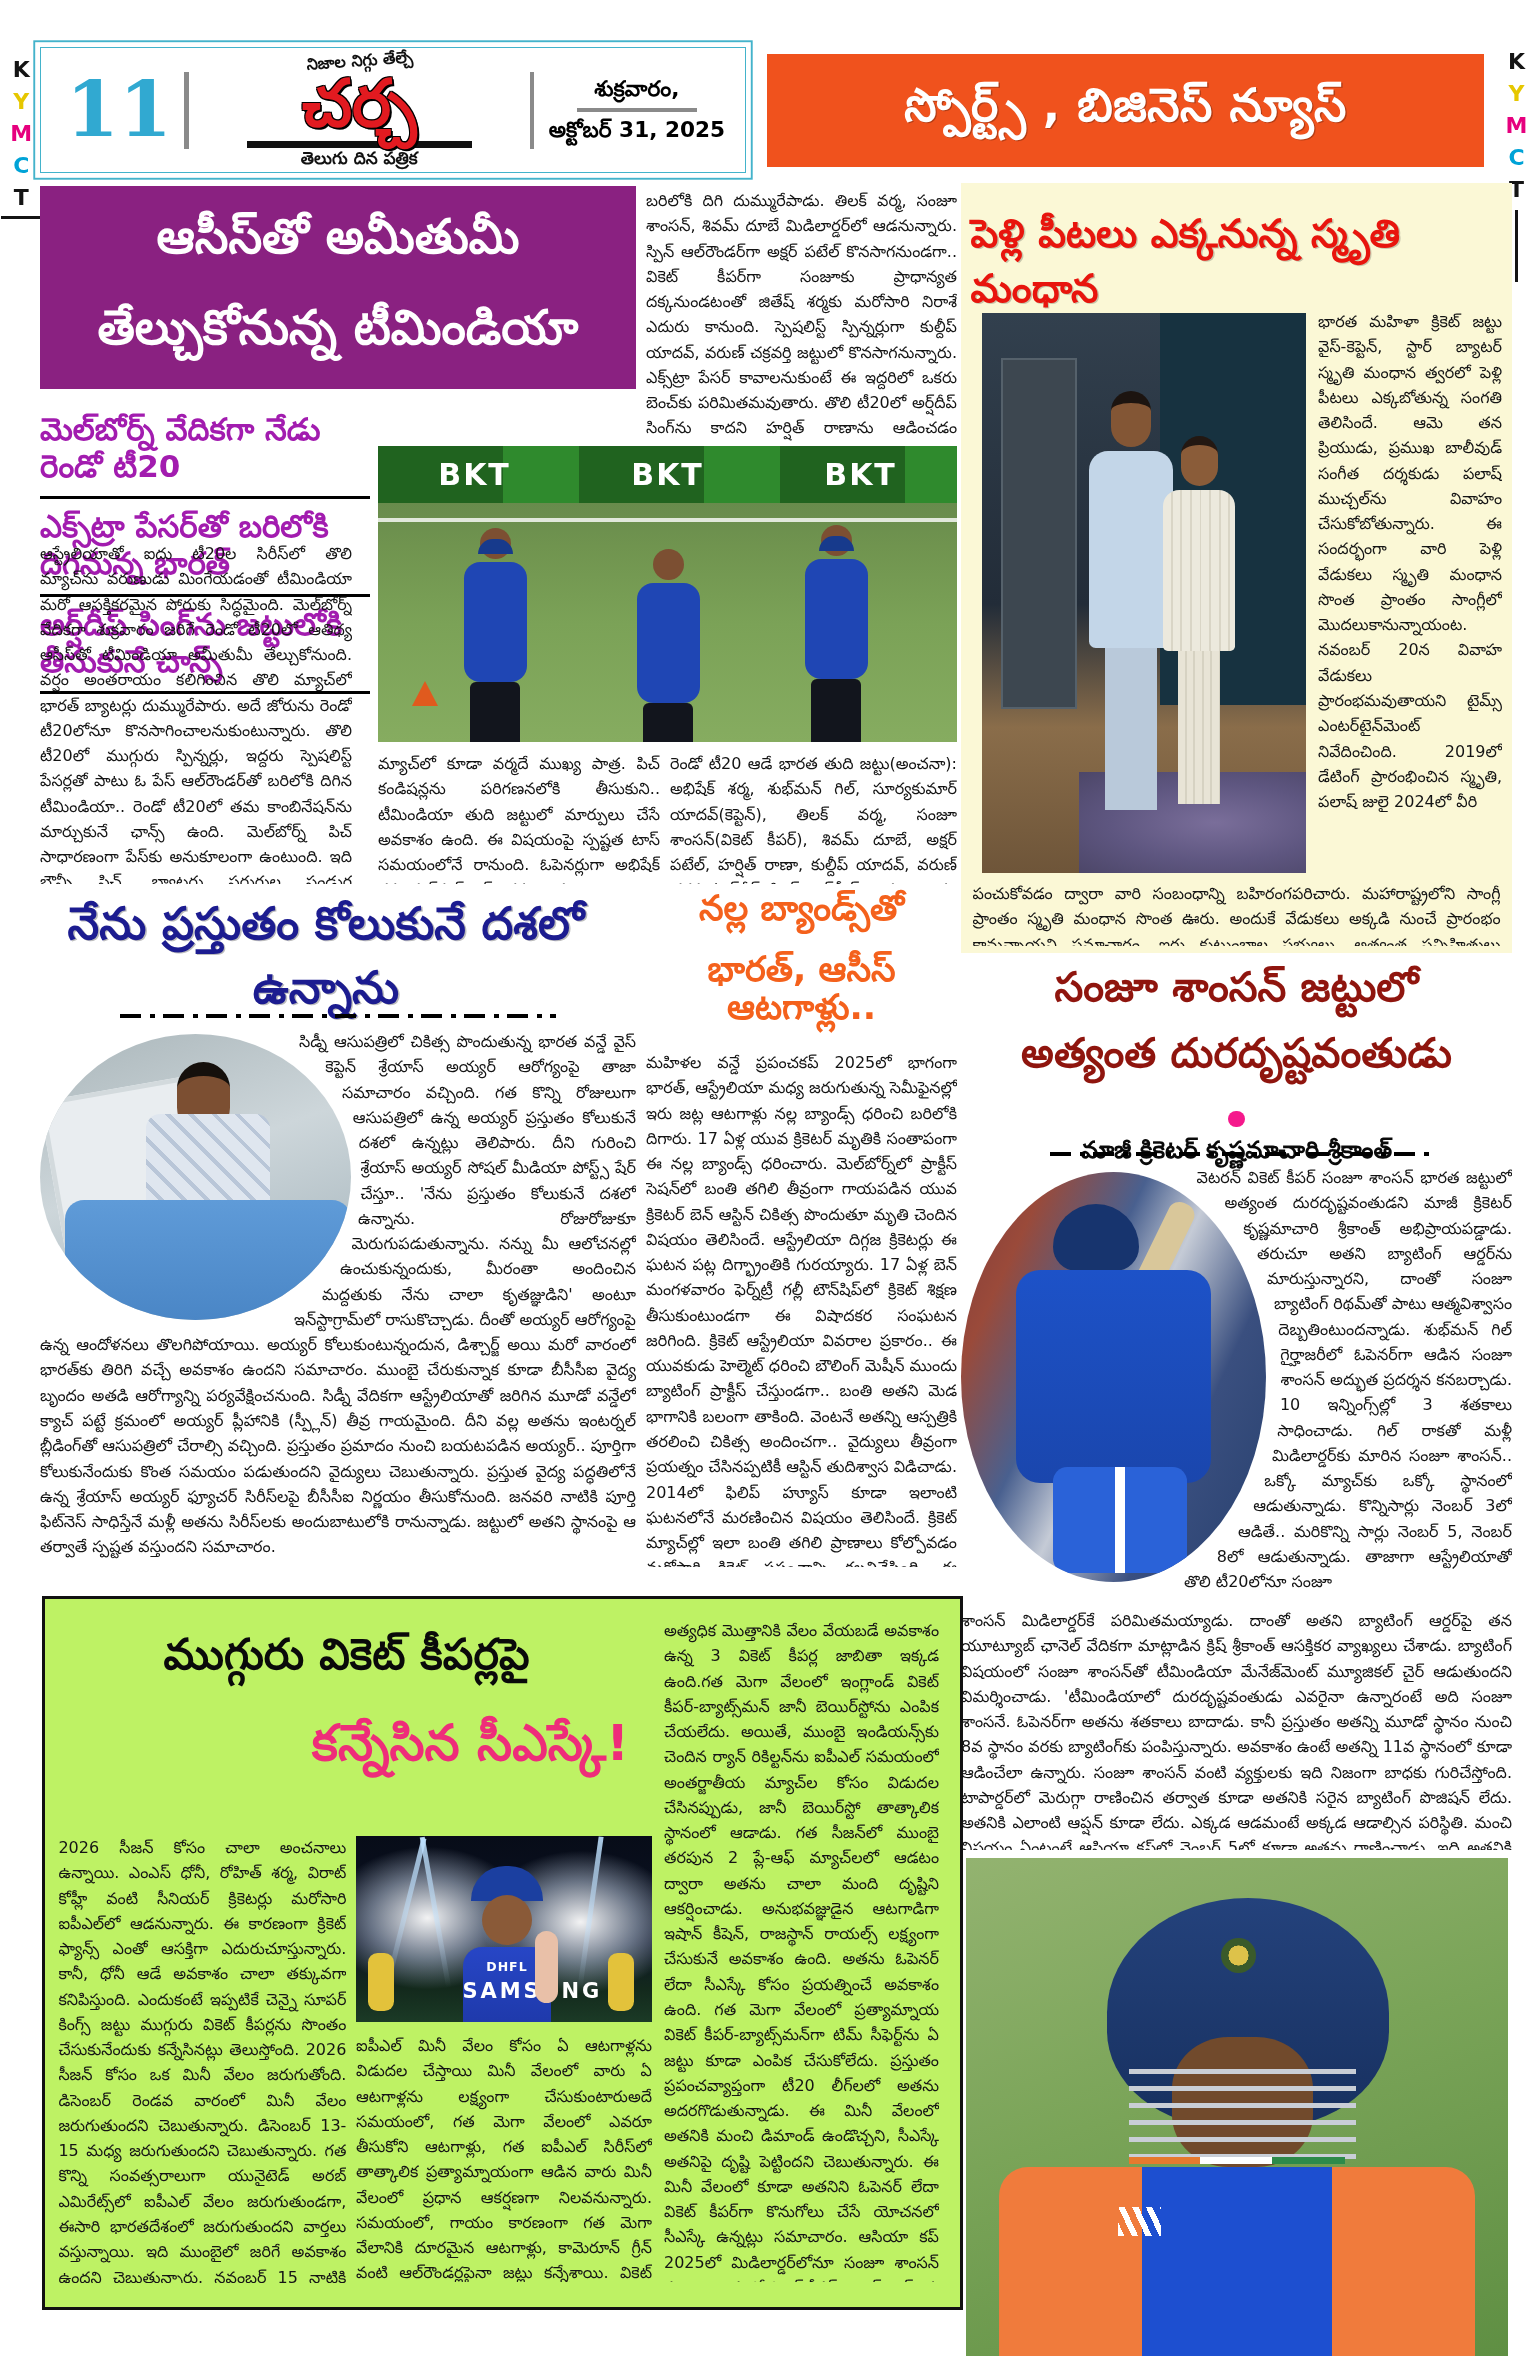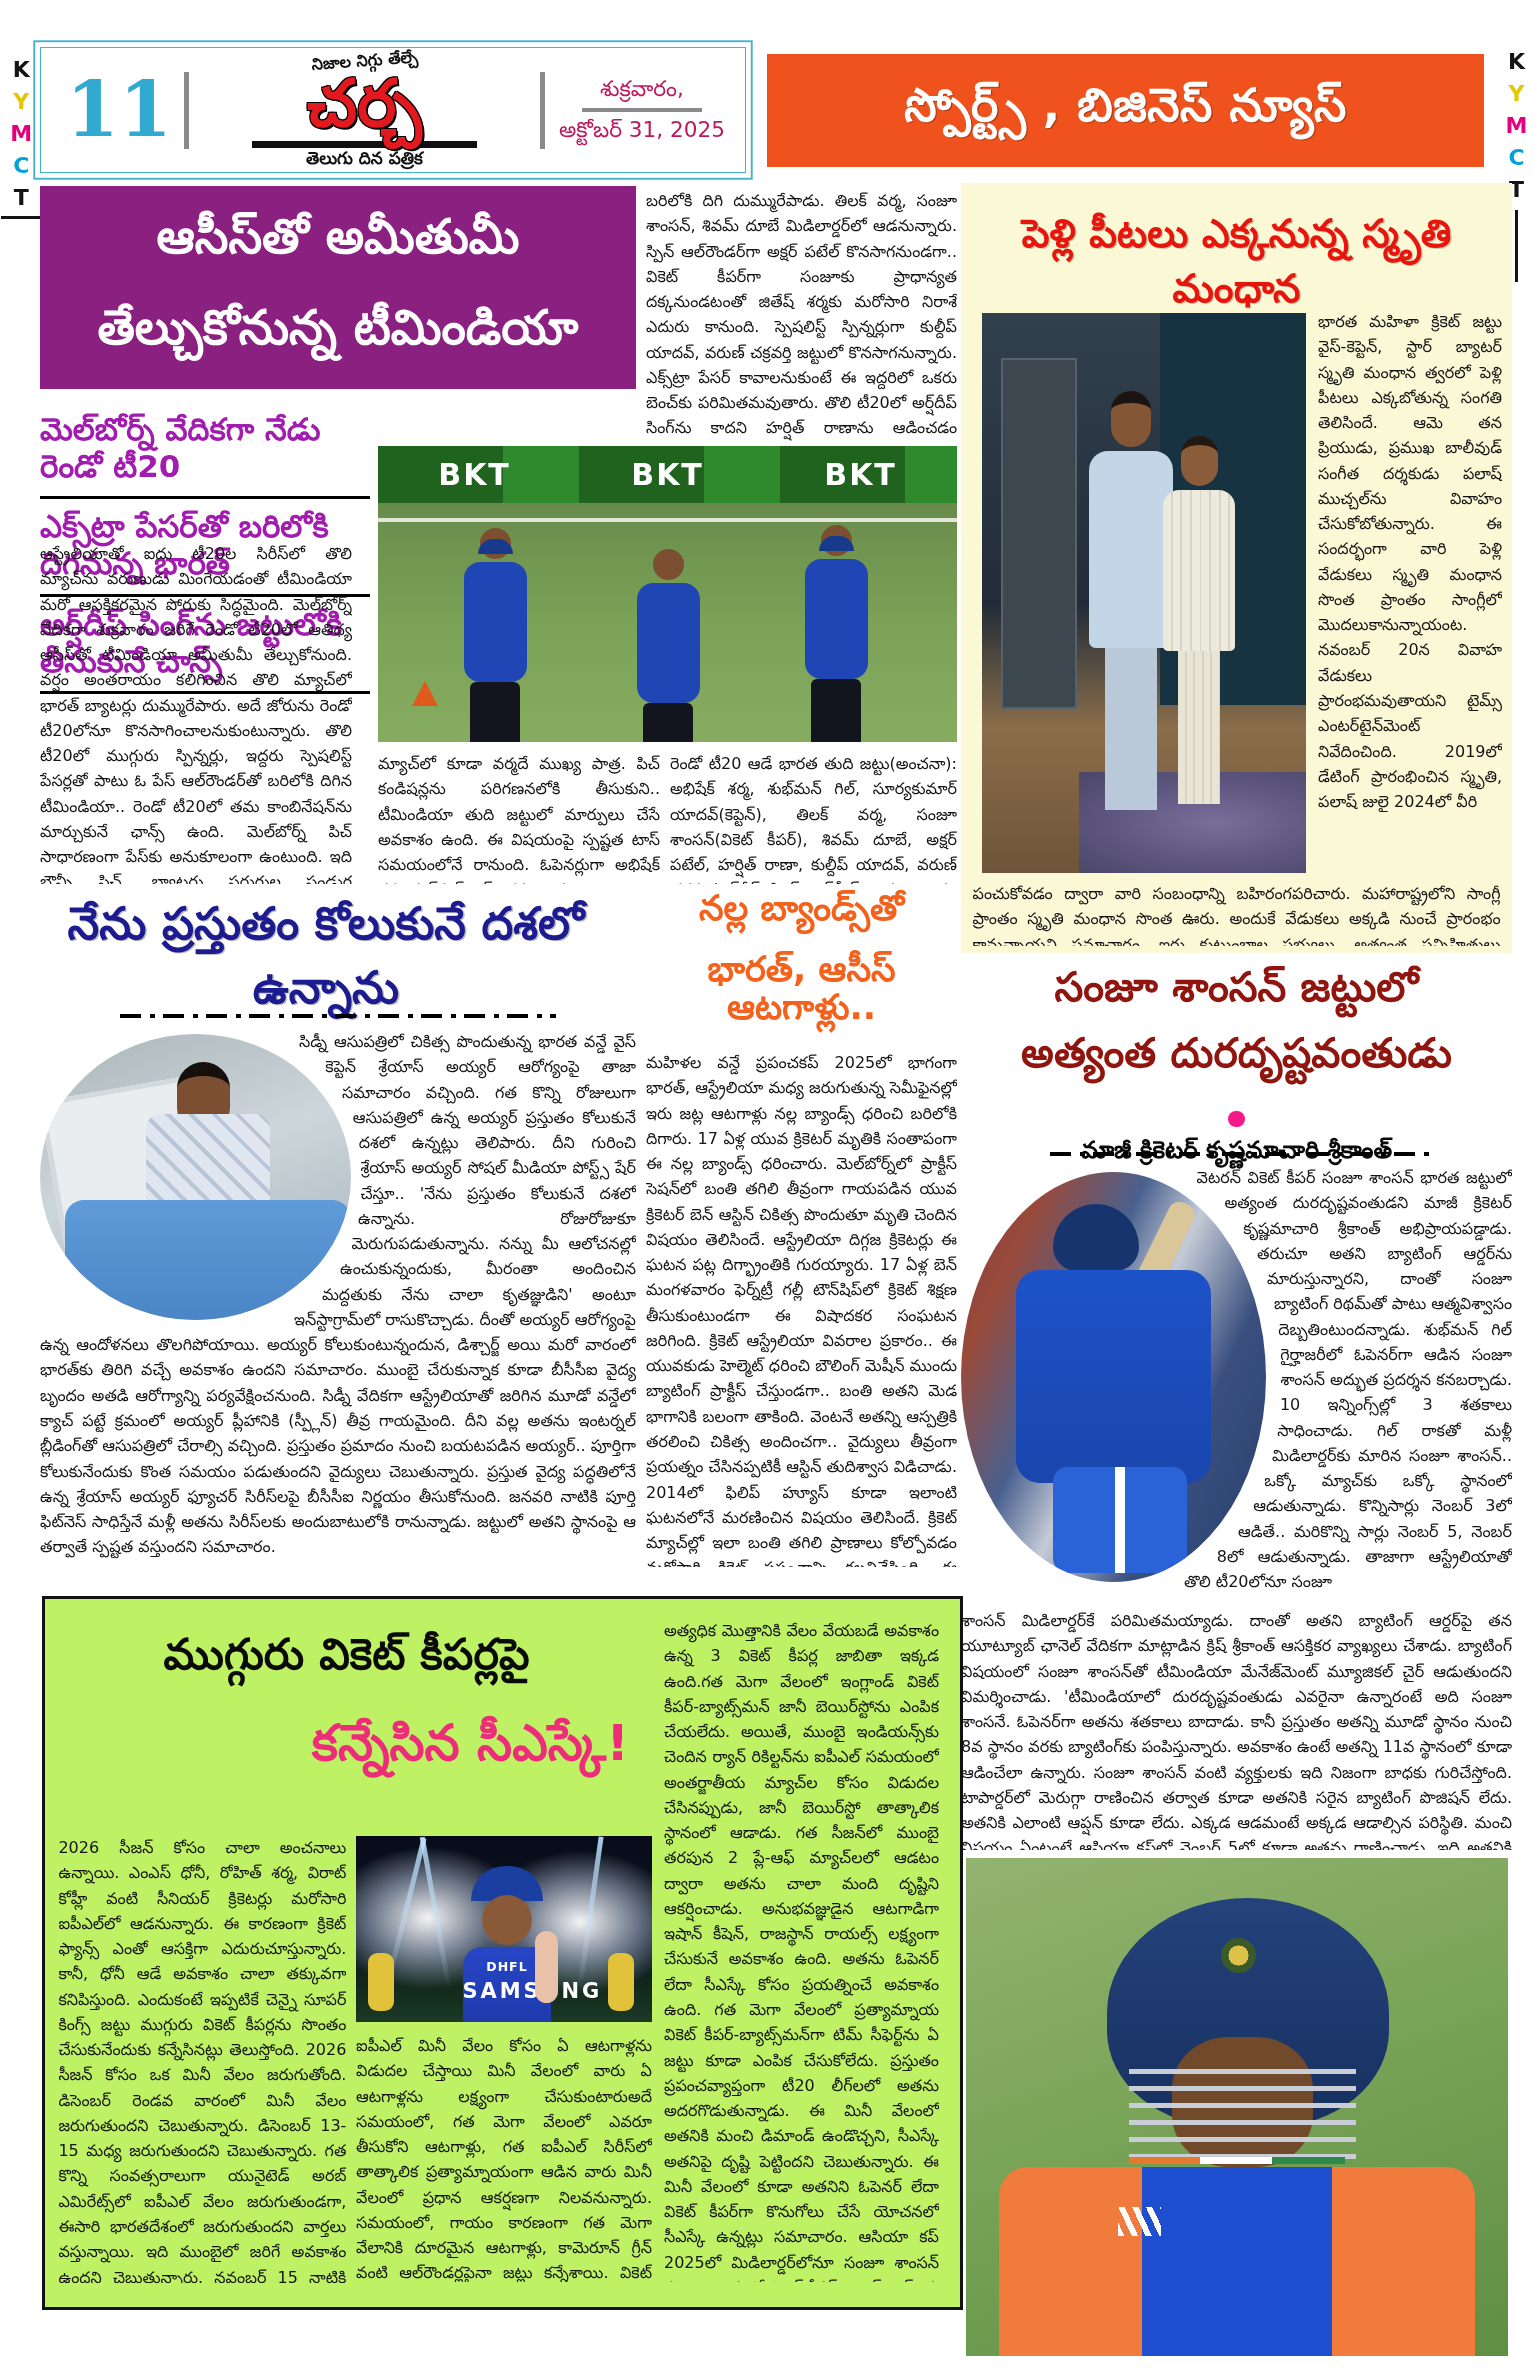--- a/index.html
+++ b/index.html
@@ -22,21 +22,21 @@
               display:flex;align-items:center;}
   .pagenum{font-family:"DejaVu Serif",serif;font-size:76px;font-weight:bold;
            color:#31a9d1;padding:0 12.5px 0 25px;line-height:1;}
   .vbar{width:4.3px;height:77px;background:#8a8a8a;}
   .masthead{flex:1;text-align:center;line-height:1.05;}
   .mh-tag-top{font-size:16px;font-weight:bold;color:#111;transform:rotate(-4deg);}
   .mh-title{font-size:66px;font-weight:bold;color:#e21a20;
             text-shadow:1.9px 1.9px 0 #000,-1px -1px 0 #000,1px -1px 0 #000,-1px 1px 0 #000;}
   .mh-bar{width:225px;height:7.2px;background:#111;margin:1.9px auto 1.9px auto;}
   .mh-tag-bottom{font-size:17px;font-weight:bold;color:#111;}
-  .datebox{text-align:center;color:#be185d;font-weight:normal;font-size:21.6px;
+  .datebox{text-align:center;color:#000000;font-weight:bold;font-size:21.6px;
            padding:0 20px 0 14.4px;line-height:1.25;}
   .date-sep{width:120px;height:3.4px;background:#8a8a8a;margin:5.8px auto;}
   .banner{left:767px;top:54px;width:717px;height:113px;background:#f0521d;
           display:flex;align-items:center;justify-content:center;color:#fff;
           font-size:46px;font-weight:bold;letter-spacing:0.5px;
           text-shadow:1.4px 1.4px 0 rgba(0,0,0,.25);}
   
   .a1-head{left:40px;top:186px;width:596px;height:203px;background:#8a2181;color:#fff;
            display:flex;flex-direction:column;justify-content:space-evenly;align-items:center;
            font-size:48px;font-weight:bold;text-align:center;}
@@ -45,21 +45,21 @@
   
   .a2-head{color:#1c1c90;font-size:45px;font-weight:bold;text-align:center;
            text-shadow:1.4px 1.4px 0 #bdbdbd;}
   .byline{display:flex;align-items:center;justify-content:center;gap:8.6px;
           font-size:24px;font-weight:bold;color:#0a0a0a;}
   .dot{width:16.3px;height:16.3px;border-radius:50%;background:#f5198c;display:inline-block;}
   .dashdot{height:3.8px;background:repeating-linear-gradient(90deg,#000 0 21px,
            transparent 21px 30px,#000 30px 35px,transparent 35px 43px);}
   .a3-head{color:#f4611c;font-size:35px;font-weight:bold;text-align:center;line-height:1.1;}
   .a3-head .l2{margin-top:22px;}
-  .sm-head{color:#e8150d;font-size:39px;font-weight:bold;text-align:center;
+  .sm-head{color:#e8150d;font-size:39px;font-weight:bold;
            text-shadow:1.4px 1.4px 0 rgba(0,0,0,.2);}
   .a4-head{color:#8f150e;font-size:41px;font-weight:bold;text-align:center;line-height:1.15;}
   .a4-head .l2{margin-top:19px;}
   .csk-h1{color:#0a0a0a;font-size:43px;font-weight:bold;text-align:center;}
   .csk-h2{color:#ee2d7a;font-size:50px;font-weight:bold;text-align:right;margin-top:24px;}
   
   .photo{overflow:hidden;background:#888;}
   .photo-training{background:linear-gradient(180deg,#5d7f49 0%,#70944f 34%,#7ba257 60%,#86ac60 100%);}
   .bkt-strip{position:absolute;left:0;top:0;width:100%;height:57px;
              background:repeating-linear-gradient(90deg,#20631f 0 125px,#2f8a2d 125px 201px);

